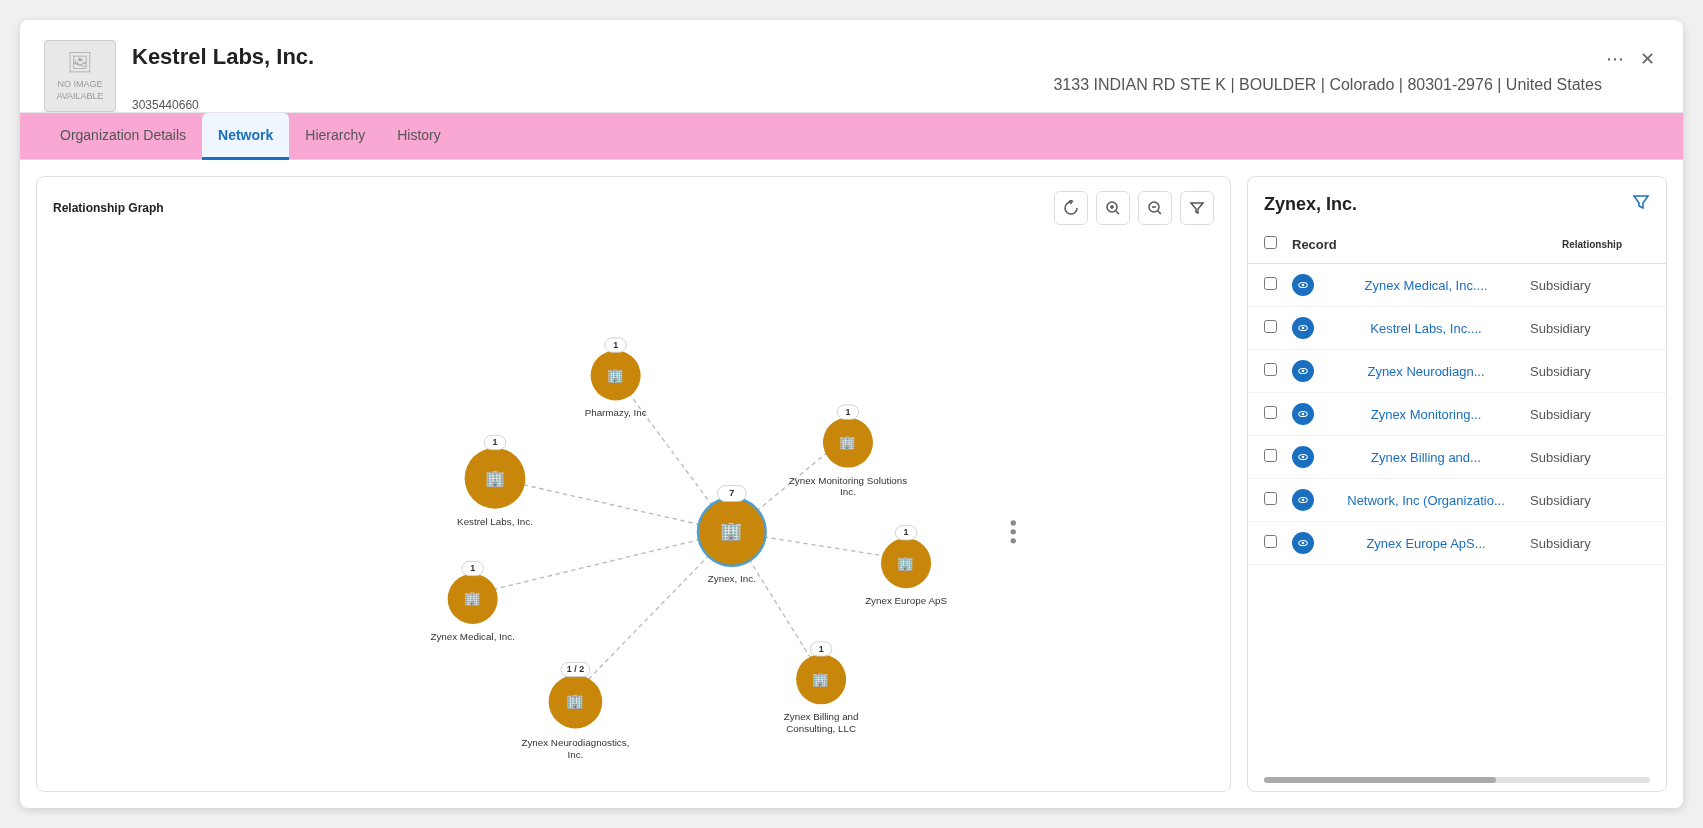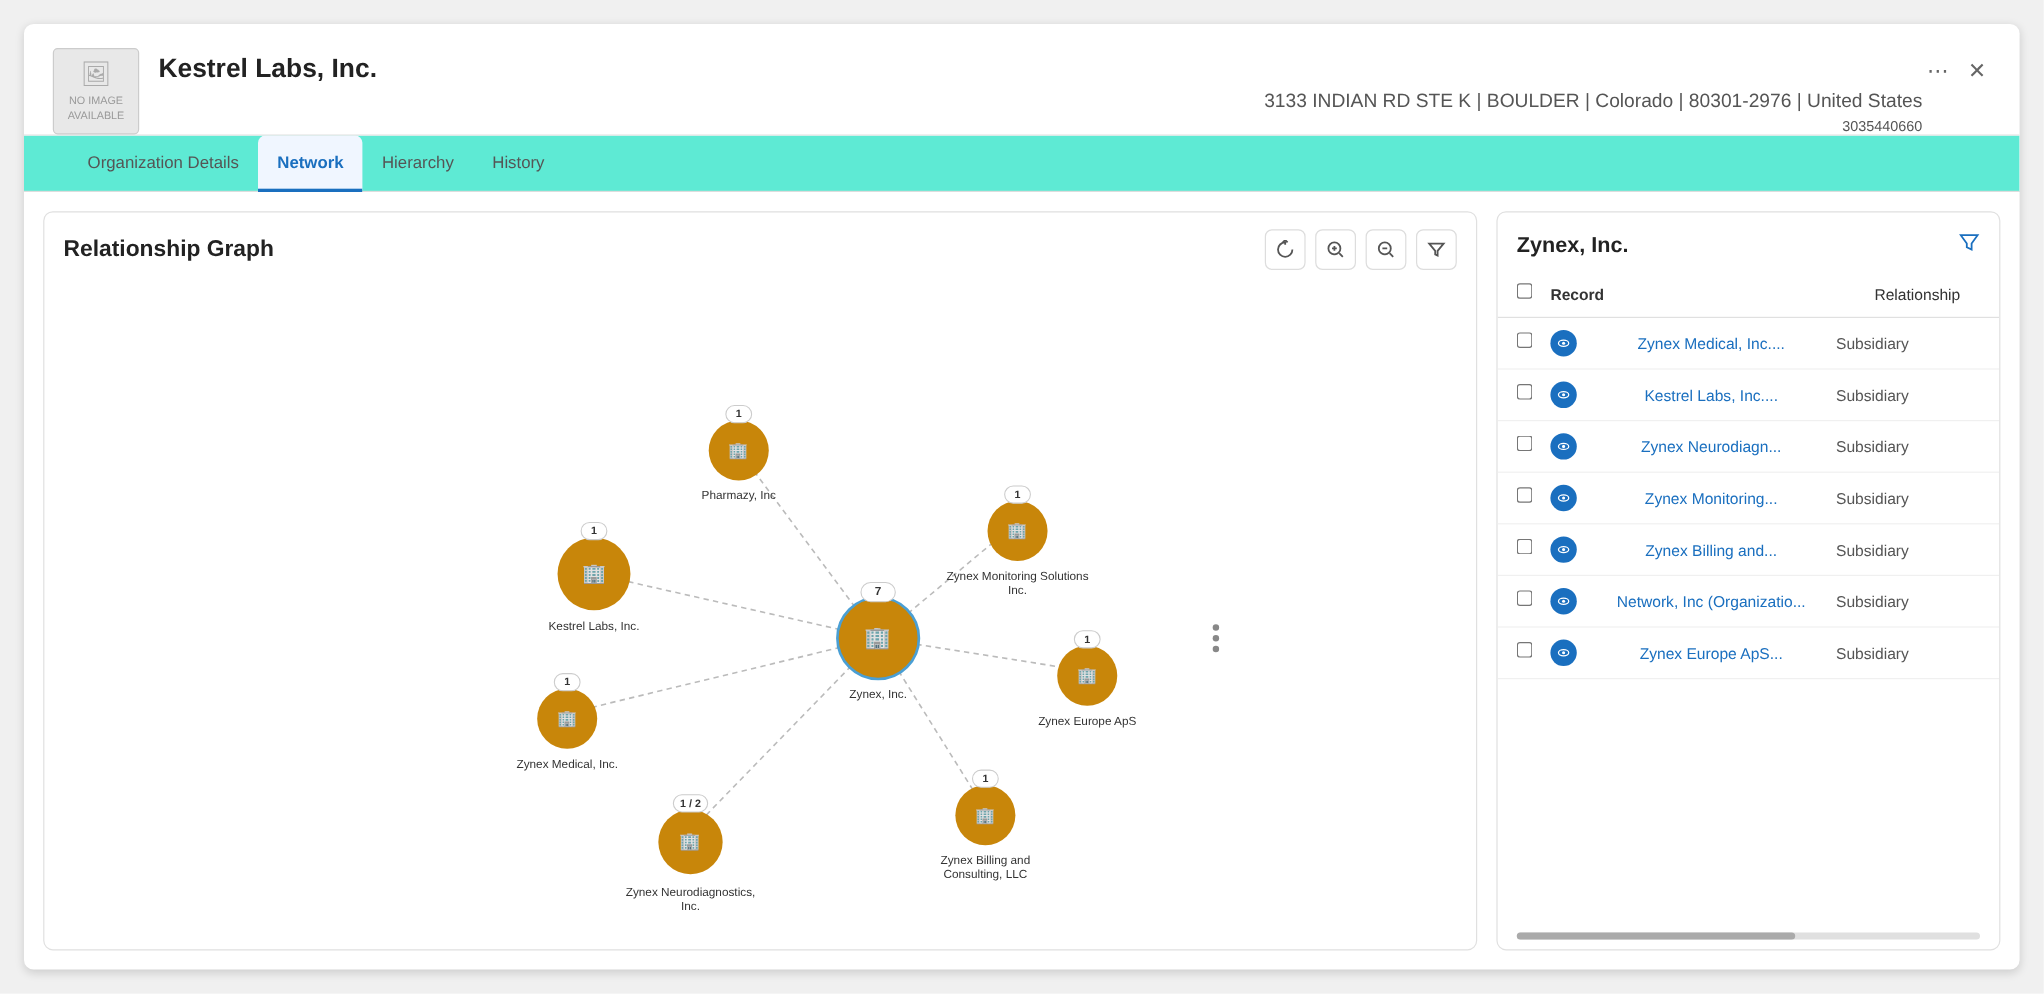--- a/index.html
+++ b/index.html
@@ -49,42 +49,42 @@
       flex-shrink: 0;
       color: #999;
       font-size: 9px;
       text-align: center;
       line-height: 1.3;
     }
     .logo-icon { font-size: 20px; color: #aaa; margin-bottom: 4px; }
     .company-info { flex: 1; padding-top: 4px; }
     .company-name { font-size: 22px; font-weight: 600; color: #222; margin-bottom: 6px; }
     .company-address { font-size: 16px; color: #555; margin-bottom: 4px; text-align: right; }
-    .company-phone { font-size: 12px; color: #555; text-align: right; }
+    .company-phone { font-size: 12px; color: #555; }
     .header-actions {
       display: flex;
       gap: 8px;
       padding-top: 4px;
     }
     .header-btn {
       background: none;
       border: none;
       cursor: pointer;
       font-size: 18px;
       color: #666;
       padding: 4px;
       display: flex;
       align-items: center;
     }
     
     .tabs-bar {
       display: flex;
-      padding: 0 37px;
+      padding: 0 24px;
       border-bottom: 1px solid #ddd;
-      background: #5eead4;
+      background: #f9a8d4;
     }
     .tab-item {
       padding: 14px 16px;
       font-size: 14px;
       color: #555;
       cursor: pointer;
       border-bottom: 3px solid transparent;
       margin-bottom: -1px;
       white-space: nowrap;
     }
@@ -110,21 +110,21 @@
       border-radius: 8px;
       position: relative;
       overflow: hidden;
     }
     .graph-header {
       display: flex;
       align-items: center;
       justify-content: space-between;
       padding: 14px 16px;
     }
-    .graph-title { font-size: 19px; font-weight: 600; color: #222; }
+    .graph-title { font-size: 12px; font-weight: 600; color: #222; }
     .graph-tools { display: flex; gap: 8px; }
     .graph-tool-btn {
       width: 34px;
       height: 34px;
       border: 1px solid #ddd;
       border-radius: 6px;
       background: #fff;
       display: flex;
       align-items: center;
       justify-content: center;
@@ -167,21 +167,21 @@
     .table-header {
       display: flex;
       align-items: center;
       padding: 10px 16px;
       border-bottom: 1px solid #e0e0e0;
       margin-top: 10px;
       justify-content: flex-end;
     }
     .table-header-checkbox { width: 28px; }
     .table-header-record { flex: 1; font-size: 13px; font-weight: 600; color: #333; }
-    .table-header-relationship { width: 120px; font-size: 13px; font-weight: 400; color: #333; padding-left: 32px; }
+    .table-header-relationship { width: 120px; font-size: 10px; font-weight: 700; color: #333; padding-left: 32px; }
     .table-rows { flex: 1; overflow-y: auto; }
     .table-row {
       display: flex;
       align-items: center;
       padding: 10px 16px;
       border-bottom: 1px solid #f0f0f0;
     }
     .row-checkbox { width: 28px; }
     .row-checkbox input { cursor: pointer; }
     .row-eye { margin-right: 8px; }

